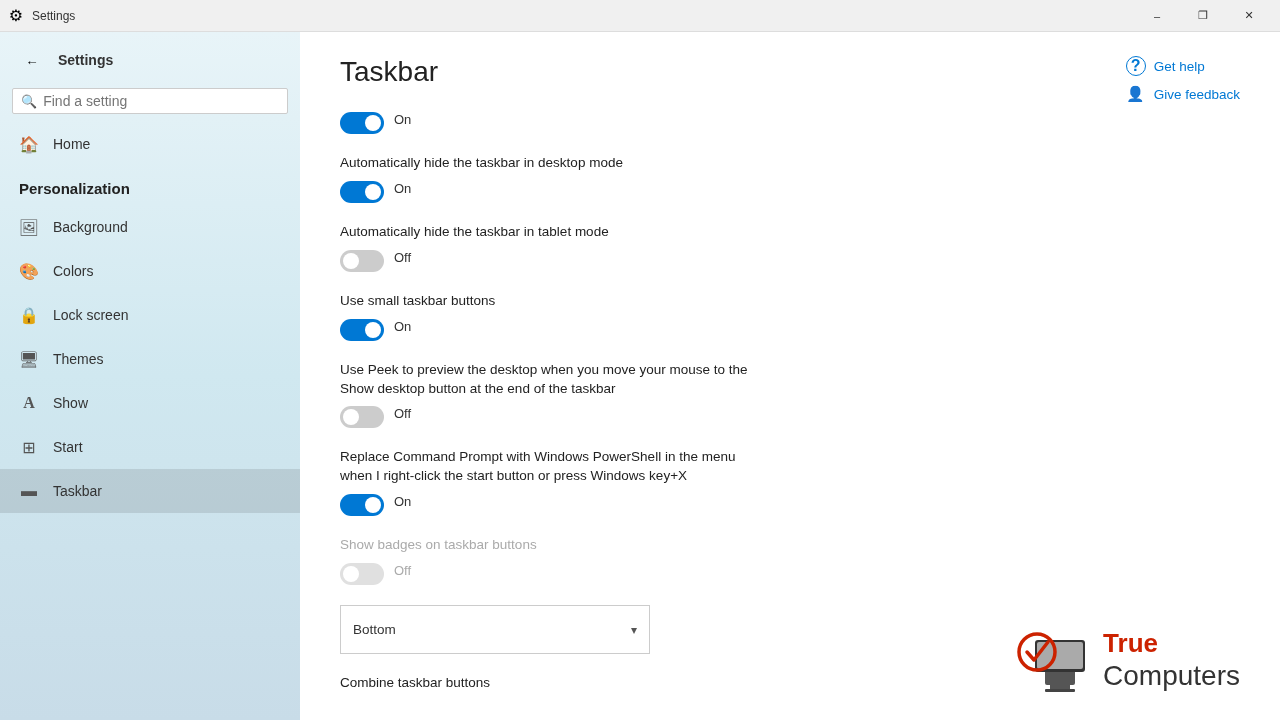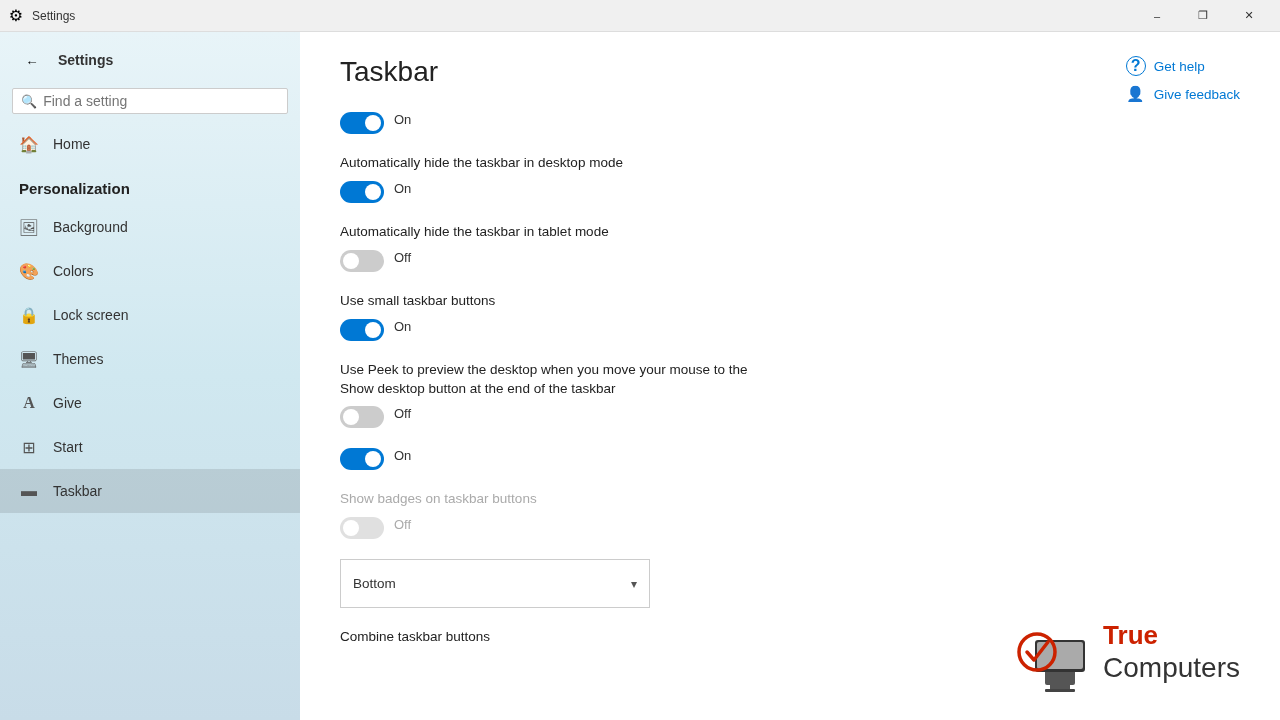--- a/index.html
+++ b/index.html
@@ -275,20 +275,21 @@
     .logo-area {
       position: absolute;
       bottom: 20px;
       right: 40px;
       display: flex;
       flex-direction: column;
       align-items: center;
     }
     .logo-container {
       display: flex;
+      align-items: center;
       gap: 8px;
     }
     .logo-icon {
       width: 80px;
       height: 80px;
       position: relative;
     }
     .logo-text {
       font-size: 26px;
       font-weight: 400;
@@ -351,21 +352,21 @@
       <div class="sidebar-item">
         <span class="sidebar-icon">🔒</span>
         <span>Lock screen</span>
       </div>
       <div class="sidebar-item">
         <span class="sidebar-icon">🖥</span>
         <span>Themes</span>
       </div>
       <div class="sidebar-item">
         <span class="sidebar-icon" style="font-weight:bold;font-family:serif;">A</span>
-        <span>Give</span>
+        <span>Show</span>
       </div>
       <div class="sidebar-item">
         <span class="sidebar-icon">⊞</span>
         <span>Start</span>
       </div>
       <div class="sidebar-item current">
         <span class="sidebar-icon">▬</span>
         <span>Taskbar</span>
       </div>
     </div>
@@ -421,20 +422,23 @@
       <div class="setting-label">
         Use Peek to preview the desktop when you move your mouse to the<br>Show desktop button at the end of the taskbar
       </div>
       <div class="toggle-row">
         <button class="toggle off"></button>
         <span class="toggle-state">Off</span>
       </div>
     </div>
 
     <div class="setting-section">
+      <div class="setting-label">
+        Replace Command Prompt with Windows PowerShell in the menu<br>when I right-click the start button or press Windows key+X
+      </div>
       <div class="toggle-row">
         <button class="toggle on"></button>
         <span class="toggle-state">On</span>
       </div>
     </div>
 
     <div class="setting-section">
       <div class="setting-label disabled">Show badges on taskbar buttons</div>
       <div class="toggle-row">
         <button class="toggle disabled"></button>

